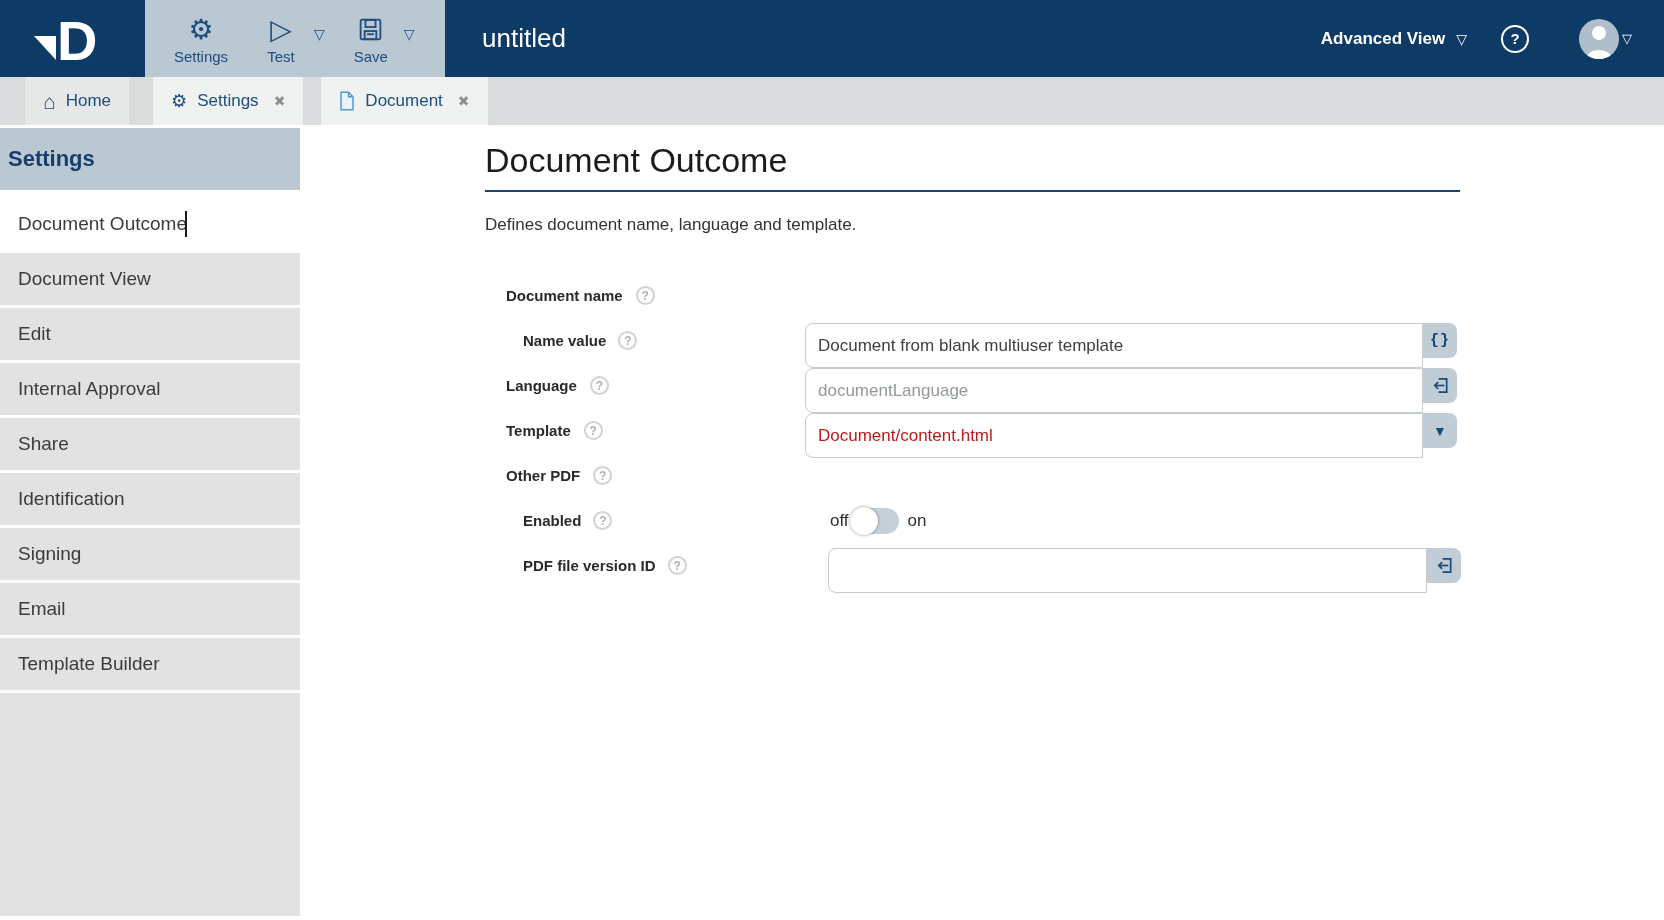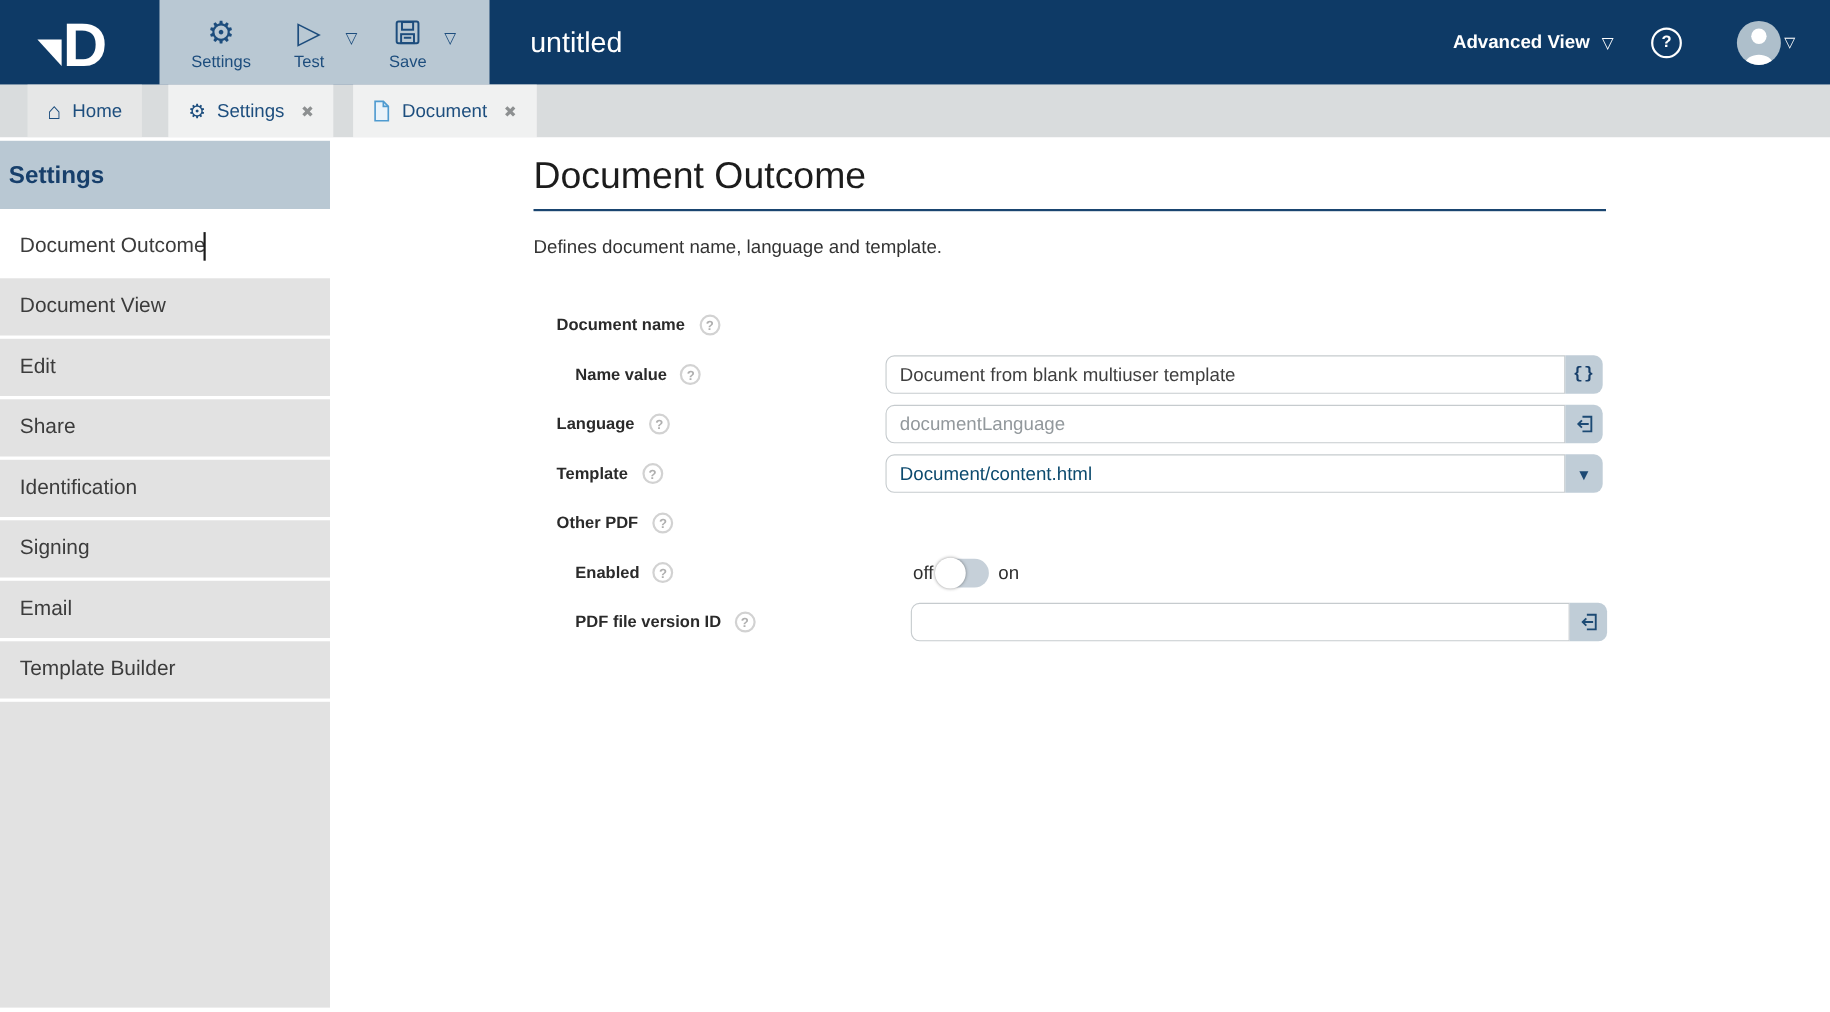--- a/index.html
+++ b/index.html
@@ -63,24 +63,24 @@
 
   .form { margin-top:38px; }
   .frow { display:flex; align-items:center; height:45px; }
   .label-cell { width:320px; flex:none; display:flex; align-items:center; gap:13px; padding-left:21px; }
   .label-cell.indent { padding-left:38px;gap:12px; }
   .flabel { font-size:15px; font-weight:700; color:#2a2a2a; white-space:nowrap; }
   .help { width:19px; height:19px; flex:none; border:2px solid #d2d2d2; border-radius:50%; color:#afafaf;
     font-size:12px; font-weight:700; display:flex; align-items:center; justify-content:center; cursor:pointer; background:#fff; }
 
   .input-group { display:flex; height:35px; }
-  .text-input { width:618px; height:35px; border:1px solid #c6cbce; border-radius:8px 0 0 8px;
+  .text-input { width:618px; height:45px; border:1px solid #c6cbce; border-radius:8px 0 0 8px;
     padding:12px 12px; font-size:17px; color:#3f3f3f; outline:none; background:#fff; font-family:inherit; }
   .text-input::placeholder { color:#92989c; opacity:1; }
-  .text-input.gray { color:#0c4a6e; }
+  .text-input.gray { color:#b91c1c; }
   .input-btn { width:34px; height:35px; border:none; background:#c0cdd7; border-radius:0 8px 8px 0;
     display:flex; align-items:center; justify-content:center; cursor:pointer; padding:0; flex:none; }
   .braces { color:#173f6a; font-weight:700; font-size:15px; letter-spacing:1px; font-family:"Liberation Mono", monospace; }
   .dd-arrow { color:#1d4973; font-size:14px; line-height:1; }
   .pdf-group { margin-left:23px; }
   .pdf-group .text-input { width:599px; }
 
   .toggle-row { display:flex; align-items:center; padding-left:25px; font-size:17px; color:#2f2f2f;justify-content:center; }
   .toggle { width:48px; height:26px; border-radius:13px; background:#c6d0d9; position:relative;
     margin:0 9px 0 2px; cursor:pointer; flex:none; }
@@ -178,20 +178,23 @@
         <span>Document Outcome</span>
         <span class="text-caret"></span>
       </div>
       <div class="side-item">
         <span>Document View</span>
       </div>
       <div class="side-item">
         <span>Edit</span>
       </div>
       <div class="side-item">
+        <span>Internal Approval</span>
+      </div>
+      <div class="side-item">
         <span>Share</span>
       </div>
       <div class="side-item">
         <span>Identification</span>
       </div>
       <div class="side-item">
         <span>Signing</span>
       </div>
       <div class="side-item">
         <span>Email</span>

